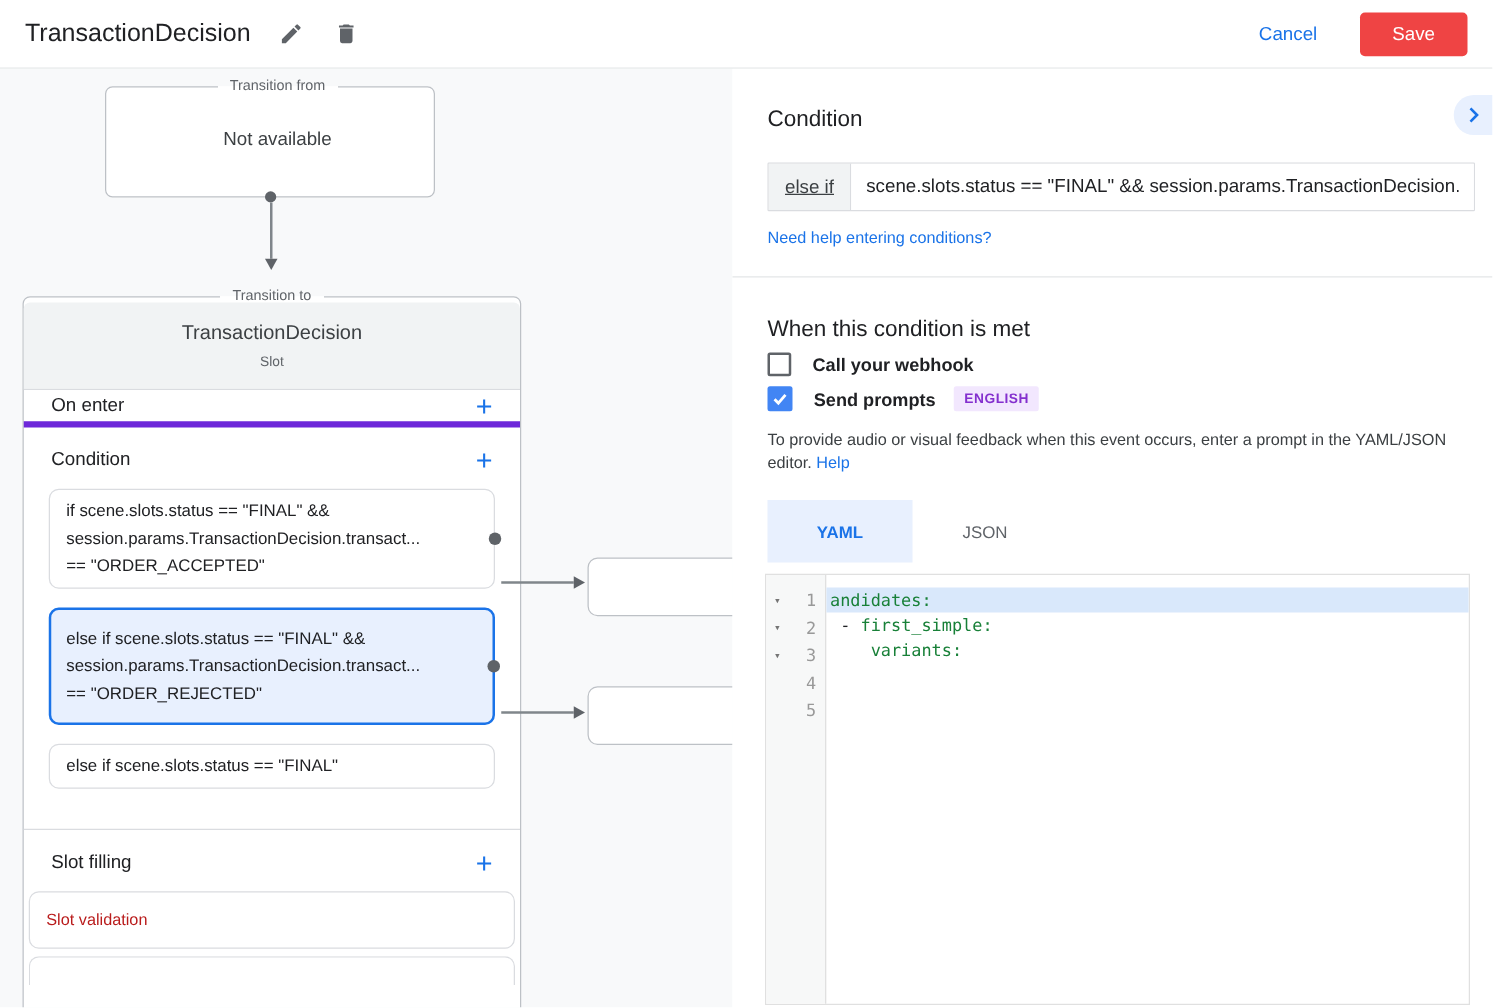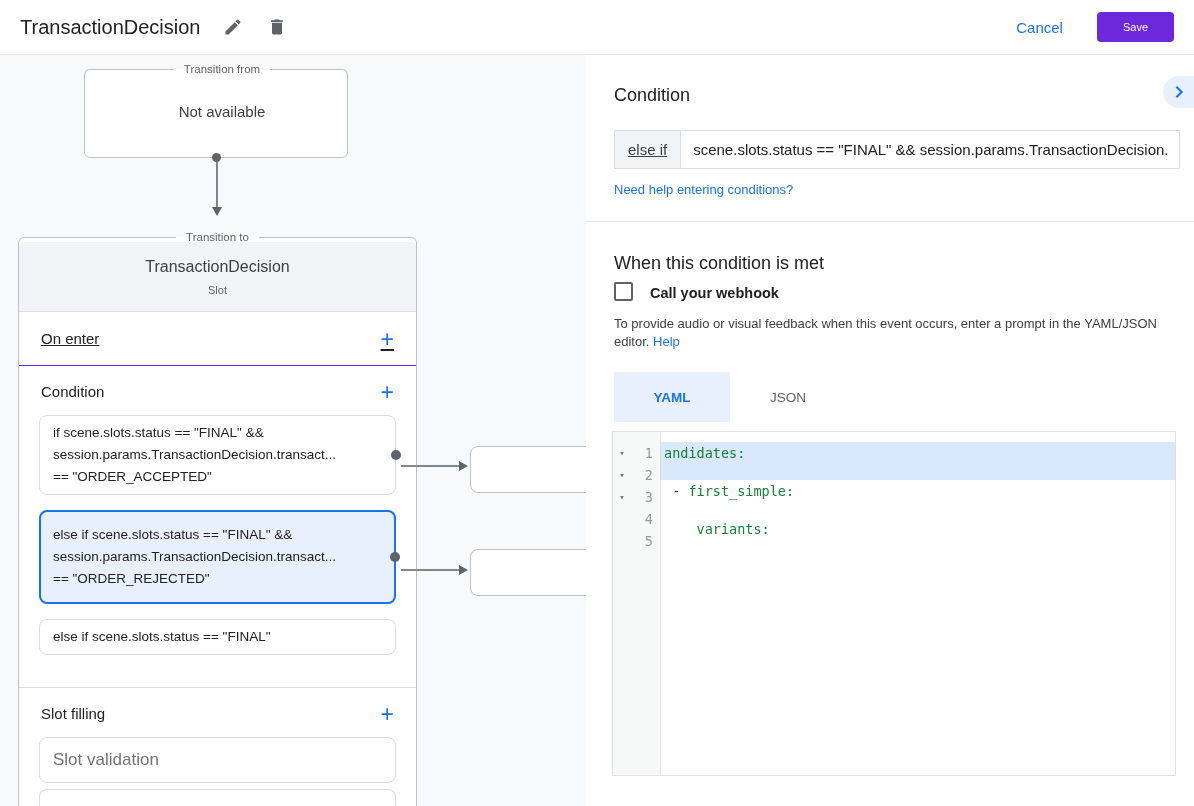--- a/index.html
+++ b/index.html
@@ -9,22 +9,22 @@
   
   .topbar { height:55px; background:#fff; border-bottom:1px solid #e4e6e8;
     display:flex; align-items:center; padding:0 20px; }
   .topbar-title { font-size:20px; color:#202124; font-weight:400; }
   .icon-btn { background:none; border:none; cursor:pointer; margin-left:22px;
     width:22px; height:22px; display:flex; align-items:center; justify-content:center; }
   .icon-btn svg { fill:#5f6368; width:20px; height:20px; }
   .topbar-actions { margin-left:auto; display:flex; align-items:center; }
   .btn-text { background:none; border:none; color:#1a73e8; font-size:15px;
     font-weight:500; cursor:pointer; margin-right:34px; font-family:inherit; }
-  .btn-primary { background:#6d28d9; color:#fff; border:none; border-radius:4px;
-    font-size:11px; font-weight:500; padding:9px 26px; cursor:pointer; font-family:inherit; }
+  .btn-primary { background:#ef4444; color:#fff; border:none; border-radius:4px;
+    font-size:15px; font-weight:500; padding:9px 26px; cursor:pointer; font-family:inherit; }
 
   
   .main { display:flex; height:751px; }
   .canvas { position:relative; width:586px; height:751px; background:#f8f9fa; overflow:hidden; }
   .panel { position:relative; width:608px; height:751px; background:#fff; }
 
   
   fieldset { border:1px solid #bdc1c6; border-radius:6px; background:#fff; }
   legend { margin:0 auto; padding:0 10px; font-size:11.5px; color:#5f6368; text-align:center; }
 
@@ -40,34 +40,34 @@
     border-right:5px solid transparent; border-top:9px solid #5f6368; }
 
   .to-box { position:absolute; left:18px; top:176px; width:399px; height:640px; padding:0; }
   .to-header { background:#f1f3f4; border-bottom:1px solid #dadce0; text-align:center;
     padding:16px 0 15px; margin-top:-1px; border-radius:5px 5px 0 0; }
   .to-title { font-size:16px; color:#3c4043; }
   .to-subtitle { font-size:11px; color:#5f6368; margin-top:8px; }
 
   .row-label { display:flex; align-items:center; justify-content:space-between;
     padding:17px 22px 15px; font-size:15px; color:#202124; }
-  .row-onenter { border-bottom:1px solid #6d28d9; padding:18px 22px;text-decoration:underline; }
+  .row-onenter { border-bottom:5px solid #6d28d9; padding:4px 22px; }
   .plus-btn { background:none; border:none; color:#1a73e8; font-size:23px; font-weight:300;
     line-height:16px; cursor:pointer; font-family:inherit; }
 
   .section-cond { border-bottom:1px solid #dadce0; padding-bottom:17px; }
   .cond-card { position:relative; margin:0 20px 15px; background:#fff; border:1px solid #dadce0;
     border-radius:8px; padding:6px 13px; font-size:13.5px; color:#202124; line-height:22px;
     cursor:pointer; }
   .cond-card.selected { background:#e8f0fe; border:2px solid #1a73e8; padding:12px 12px; }
   .edge-dot { position:absolute; right:-6px; top:50%; margin-top:-5px; width:10px; height:10px;
     border-radius:50%; background:#5f6368; }
 
-  .slot-card { margin:0 20px 6px; background:#fff; border:1px solid #dadce0; border-radius:8px;
-    padding:11px 13px; font-size:17px; color:#737373; line-height:22px; cursor:pointer; }
+  .slot-card { margin:0 4px 6px; background:#fff; border:1px solid #dadce0; border-radius:8px;
+    padding:11px 13px; font-size:13px; color:#b91c1c; line-height:22px; cursor:pointer; }
   .slot-card.partial { height:6px; margin-top:0; border-radius:8px 8px 0 0; border-bottom:none; }
 
   
   .hconn { position:absolute; display:flex; align-items:center; }
   .hconn .hline { width:58px; height:2px; background:#80868b; }
   .hconn .arrow-right { width:0; height:0; border-top:5px solid transparent;
     border-bottom:5px solid transparent; border-left:9px solid #5f6368; }
   .target-box { position:absolute; width:130px; height:47px; background:#fff;
     border:1px solid #bdc1c6; border-radius:8px; cursor:pointer; }
 
@@ -110,21 +110,21 @@
   .tab.inactive { font-weight:500; }
 
   .editor { display:flex; margin:9px 0 0 -2px; width:564px; height:345px;
     border:1px solid #e0e0e0; background:#fff;
     font-family:"DejaVu Sans Mono","Liberation Mono",monospace; font-size:13.5px; }
   .gutter { width:48px; background:#f7f8f8; border-right:1px solid #e0e0e0; padding-top:10px; }
   .gutter-row { height:22px; display:flex; align-items:center; }
   .fold { width:18px; text-align:center; font-size:9px; color:#757575; cursor:pointer; }
   .lineno { width:22px; text-align:right; color:#999; font-size:13.5px; }
   .code-area { flex:1; padding-top:10px; overflow:hidden; }
-  .code-line { height:38px; line-height:22px; white-space:pre; padding-left:3px; }
+  .code-line { height:20px; line-height:22px; white-space:pre; padding-left:3px; }
   .code-line.hl { background:#d9e8fb; }
   .seg-key { color:#188038; }
   .seg-plain { color:#202124; }
   .seg-string { color:#c5221f; }
 </style>
 </head>
 <body>
 
 <div class="topbar">
   <span class="topbar-title">TransactionDecision</span>
@@ -236,20 +236,29 @@
     </div>
 
     <div class="panel-sec2">
       <div class="panel-heading">When this condition is met</div>
 
       <div class="check-row">
         <span class="checkbox"></span>
         <span class="check-label">Call your webhook</span>
       </div>
 
+      <div class="check-row">
+        <span class="checkbox checked">
+          <svg viewBox="0 0 16 16">
+              <polyline points="3,8.5 6.5,12 13,4.5"></polyline>
+            </svg>
+        </span>
+        <span class="check-label">Send prompts</span>
+        <span class="lang-badge">ENGLISH</span>
+      </div>
 
       <div class="prompt-desc">
         <span>To provide audio or visual feedback when this event occurs, enter a prompt in the YAML/JSON editor.</span>
         <a>Help</a>
       </div>
 
       <div class="tabs">
         <div class="tab active">YAML</div>
         <div class="tab inactive">JSON</div>
       </div>

